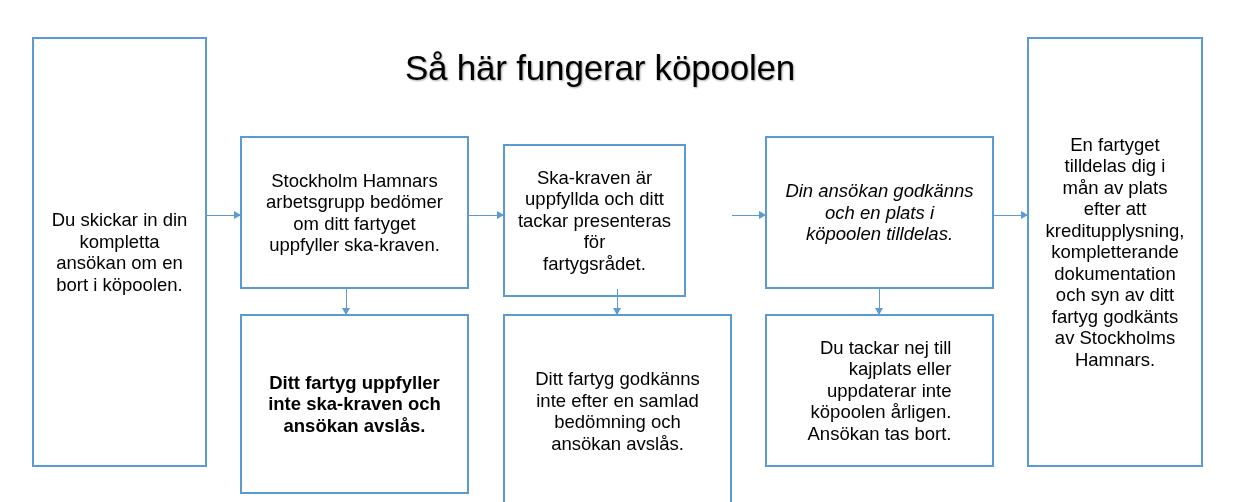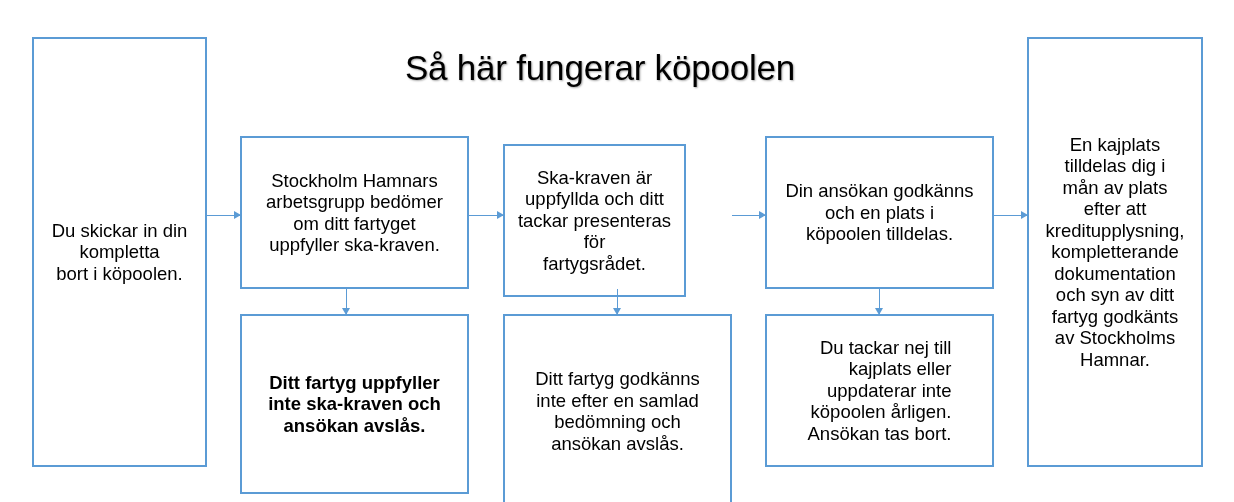--- a/index.html
+++ b/index.html
@@ -23,20 +23,21 @@
 </style>
 </head>
 <body>
 
 <div class="title">Så här fungerar köpoolen</div>
 
 <div class="box" style="left:32px; top:37px; width:175px; height:430px;">
   <div>
     <span>Du skickar in din</span>
     <span>kompletta</span>
+    <span>ansökan om en</span>
     <span>bort i köpoolen.</span>
   </div>
 </div>
 
 <div class="box" style="left:240px; top:136px; width:229px; height:153px;">
   <div>
     <span>Stockholm Hamnars</span>
     <span>arbetsgrupp bedömer</span>
     <span>om ditt fartyget</span>
     <span>uppfyller ska-kraven.</span>
@@ -60,50 +61,50 @@
 </div>
 <div class="box" style="left:503px; top:314px; width:229px; height:194px;">
   <div>
     <span>Ditt fartyg godkänns</span>
     <span>inte efter en samlad</span>
     <span>bedömning och</span>
     <span>ansökan avslås.</span>
   </div>
 </div>
 
-<div class="box" style="left:765px; top:136px; width:229px; height:153px;">
+<div class="box" style="left:765px; top:136px; width:229px; height:153px;font-style:italic;">
   <div>
     <span>Din ansökan godkänns</span>
     <span>och en plats i</span>
     <span>köpoolen tilldelas.</span>
   </div>
 </div>
 <div class="box" style="left:765px; top:314px; width:229px; height:153px;text-align:right;">
   <div>
     <span>Du tackar nej till</span>
     <span>kajplats eller</span>
     <span>uppdaterar inte</span>
     <span>köpoolen årligen.</span>
     <span>Ansökan tas bort.</span>
   </div>
 </div>
 
 <div class="box" style="left:1027px; top:37px; width:176px; height:430px; padding:0 4px;">
   <div>
-    <span>En kajplats</span>
+    <span>En fartyget</span>
     <span>tilldelas dig i</span>
     <span>mån av plats</span>
     <span>efter att</span>
     <span>kreditupplysning,</span>
     <span>kompletterande</span>
     <span>dokumentation</span>
     <span>och syn av ditt</span>
     <span>fartyg godkänts</span>
     <span>av Stockholms</span>
-    <span>Hamnar.</span>
+    <span>Hamnars.</span>
   </div>
 </div>
 
 <div class="h-arrow" style="left:207px; top:215px; width:33px;"></div>
 <div class="h-arrow" style="left:469px; top:215px; width:34px;"></div>
 <div class="h-arrow" style="left:732px; top:215px; width:33px;"></div>
 <div class="h-arrow" style="left:994px; top:215px; width:33px;"></div>
 
 <div class="v-arrow" style="left:346px; top:289px; height:25px;"></div>
 <div class="v-arrow" style="left:617px; top:289px; height:25px;"></div>

